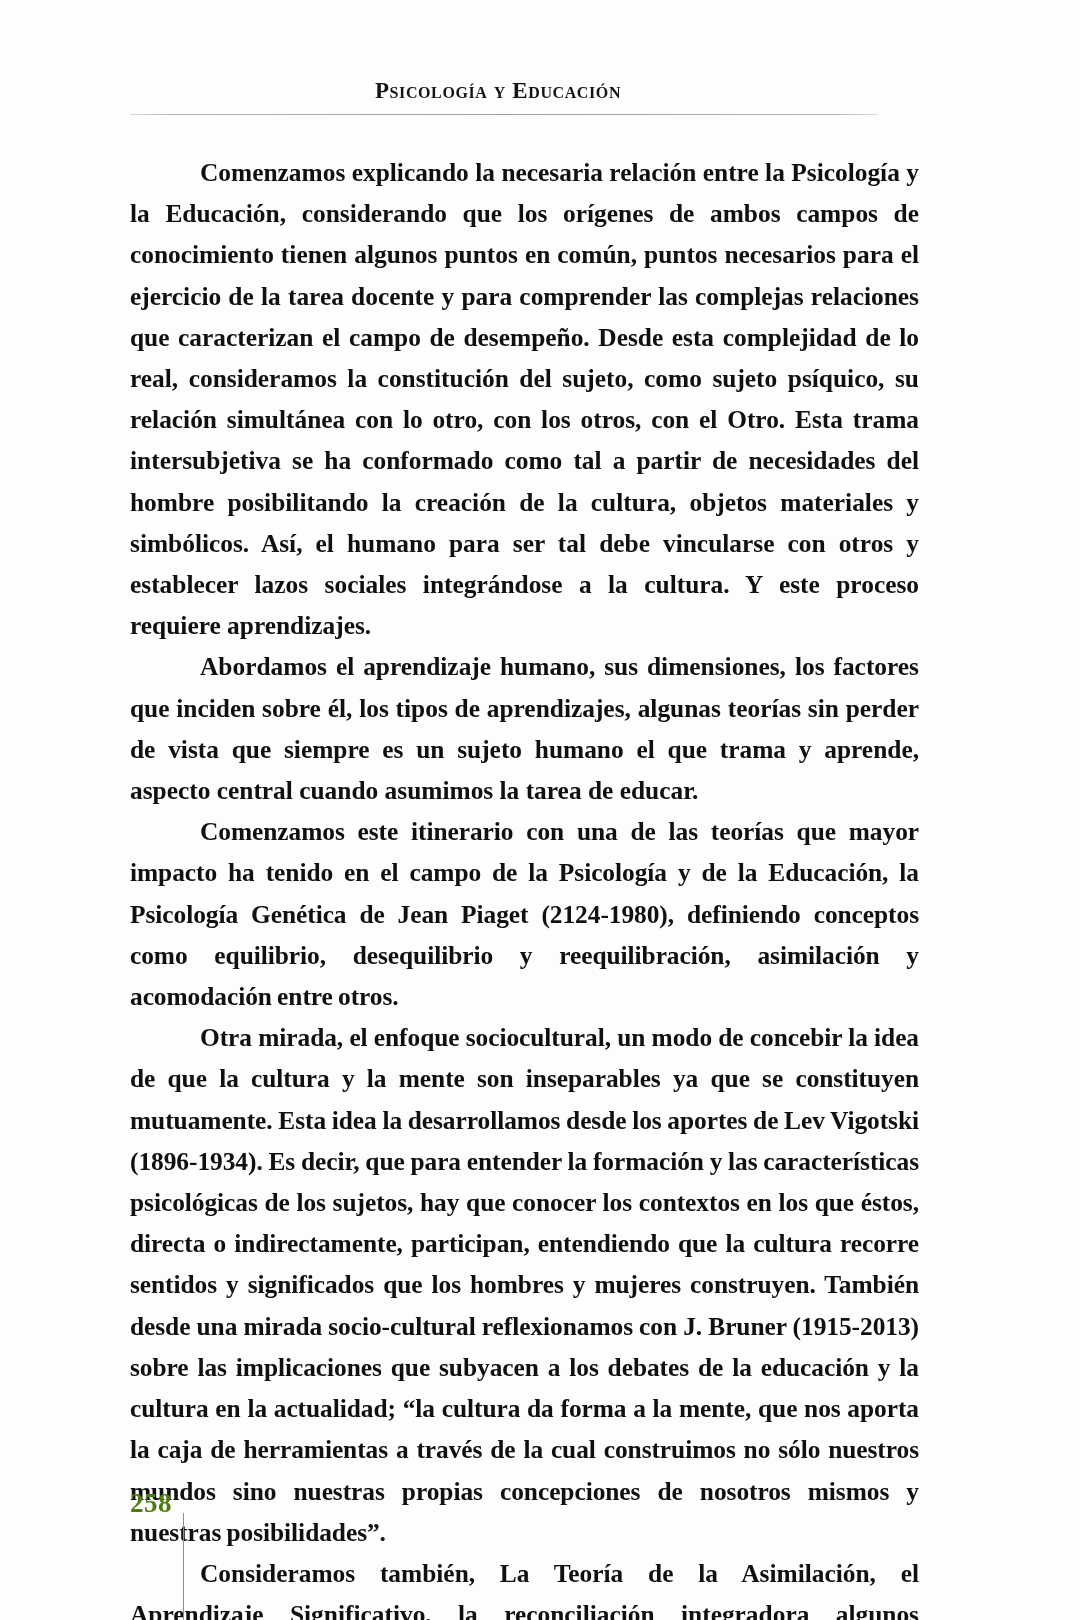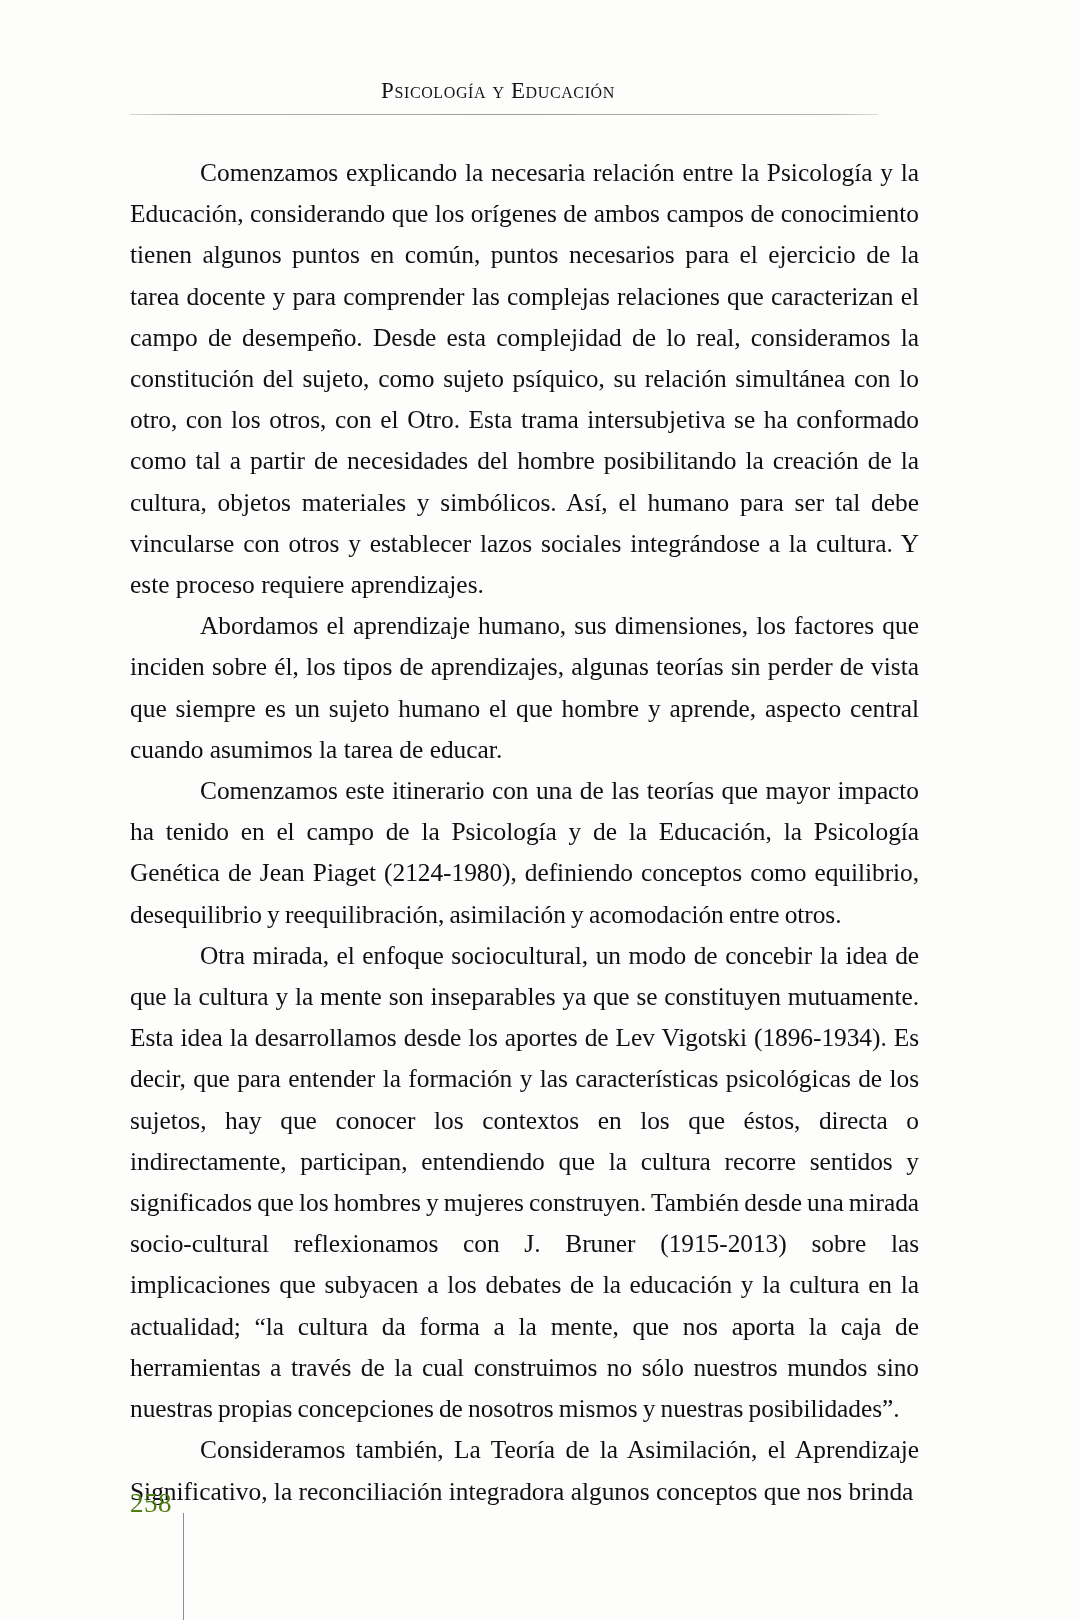--- a/index.html
+++ b/index.html
@@ -9,20 +9,21 @@
   }
 
   .page {
     position: relative;
     width: 1080px;
     height: 1620px;
     background: #fdfdfc;
     overflow: hidden;
     font-family: "Liberation Serif", "DejaVu Serif", serif;
     color: #0d0d0f;
+    font-weight: bold;
   }
 
   
   .running-head {
     position: absolute;
     left: 130px;
     top: 78px;
     width: 748px;
     text-align: center;
   }
@@ -102,21 +103,21 @@
 <div class="page">
 
   <div class="running-head">
     <span class="head-title">Psicología y Educación</span>
   </div>
 
   <div class="header-rule"></div>
 
   <div class="text-column">
     <p class="para indented">Comenzamos explicando la necesaria relación entre la Psicología y la Educación, considerando que los orígenes de ambos campos de conocimiento tienen algunos puntos en común, puntos necesarios para el ejercicio de la tarea docente y para comprender las complejas relaciones que caracterizan el campo de desempeño. Desde esta complejidad de lo real, consideramos la constitución del sujeto, como sujeto psíquico, su relación simultánea con lo otro, con los otros, con el Otro. Esta trama intersubjetiva se ha conformado como tal a partir de necesidades del hombre posibilitando la creación de la cultura, objetos materiales y simbólicos. Así, el humano para ser tal debe vincularse con otros y establecer lazos sociales integrándose a la cultura. Y este proceso requiere aprendizajes.</p>
-    <p class="para indented">Abordamos el aprendizaje humano, sus dimensiones, los factores que inciden sobre él, los tipos de aprendizajes, algunas teorías sin perder de vista que siempre es un sujeto humano el que hombre y aprende, aspecto central cuando asumimos la tarea de educar.</p>
+    <p class="para indented">Abordamos el aprendizaje humano, sus dimensiones, los factores que inciden sobre él, los tipos de aprendizajes, algunas teorías sin perder de vista que siempre es un sujeto humano el que trama y aprende, aspecto central cuando asumimos la tarea de educar.</p>
     <p class="para indented tight">Comenzamos este itinerario con una de las teorías que mayor impacto ha tenido en el campo de la Psicología y de la Educación, la Psicología Genética de Jean Piaget (2124-1980), definiendo conceptos como equilibrio, desequilibrio y reequilibración, asimilación y acomodación entre otros.</p>
     <p class="para indented tight">Otra mirada, el enfoque sociocultural, un modo de concebir la idea de que la cultura y la mente son inseparables ya que se constituyen mutuamente. Esta idea la desarrollamos desde los aportes de Lev Vigotski (1896-1934). Es decir, que para entender la formación y las características psicológicas de los sujetos, hay que conocer los contextos en los que éstos, directa o indirectamente, participan, entendiendo que la cultura recorre sentidos y significados que los hombres y mujeres construyen. También desde una mirada socio-cultural reflexionamos con J. Bruner (1915-2013) sobre las implicaciones que subyacen a los debates de la educación y la cultura en la actualidad; “la cultura da forma a la mente, que nos aporta la caja de herramientas a través de la cual construimos no sólo nuestros mundos sino nuestras propias concepciones de nosotros mismos y nuestras posibilidades”.</p>
     <p class="para indented">Consideramos también, La Teoría de la Asimilación, el Aprendizaje Significativo, la reconciliación integradora algunos conceptos que nos brinda</p>
   </div>
 
   <div class="folio">258</div>
   <div class="folio-rule"></div>
 
 </div>
 

